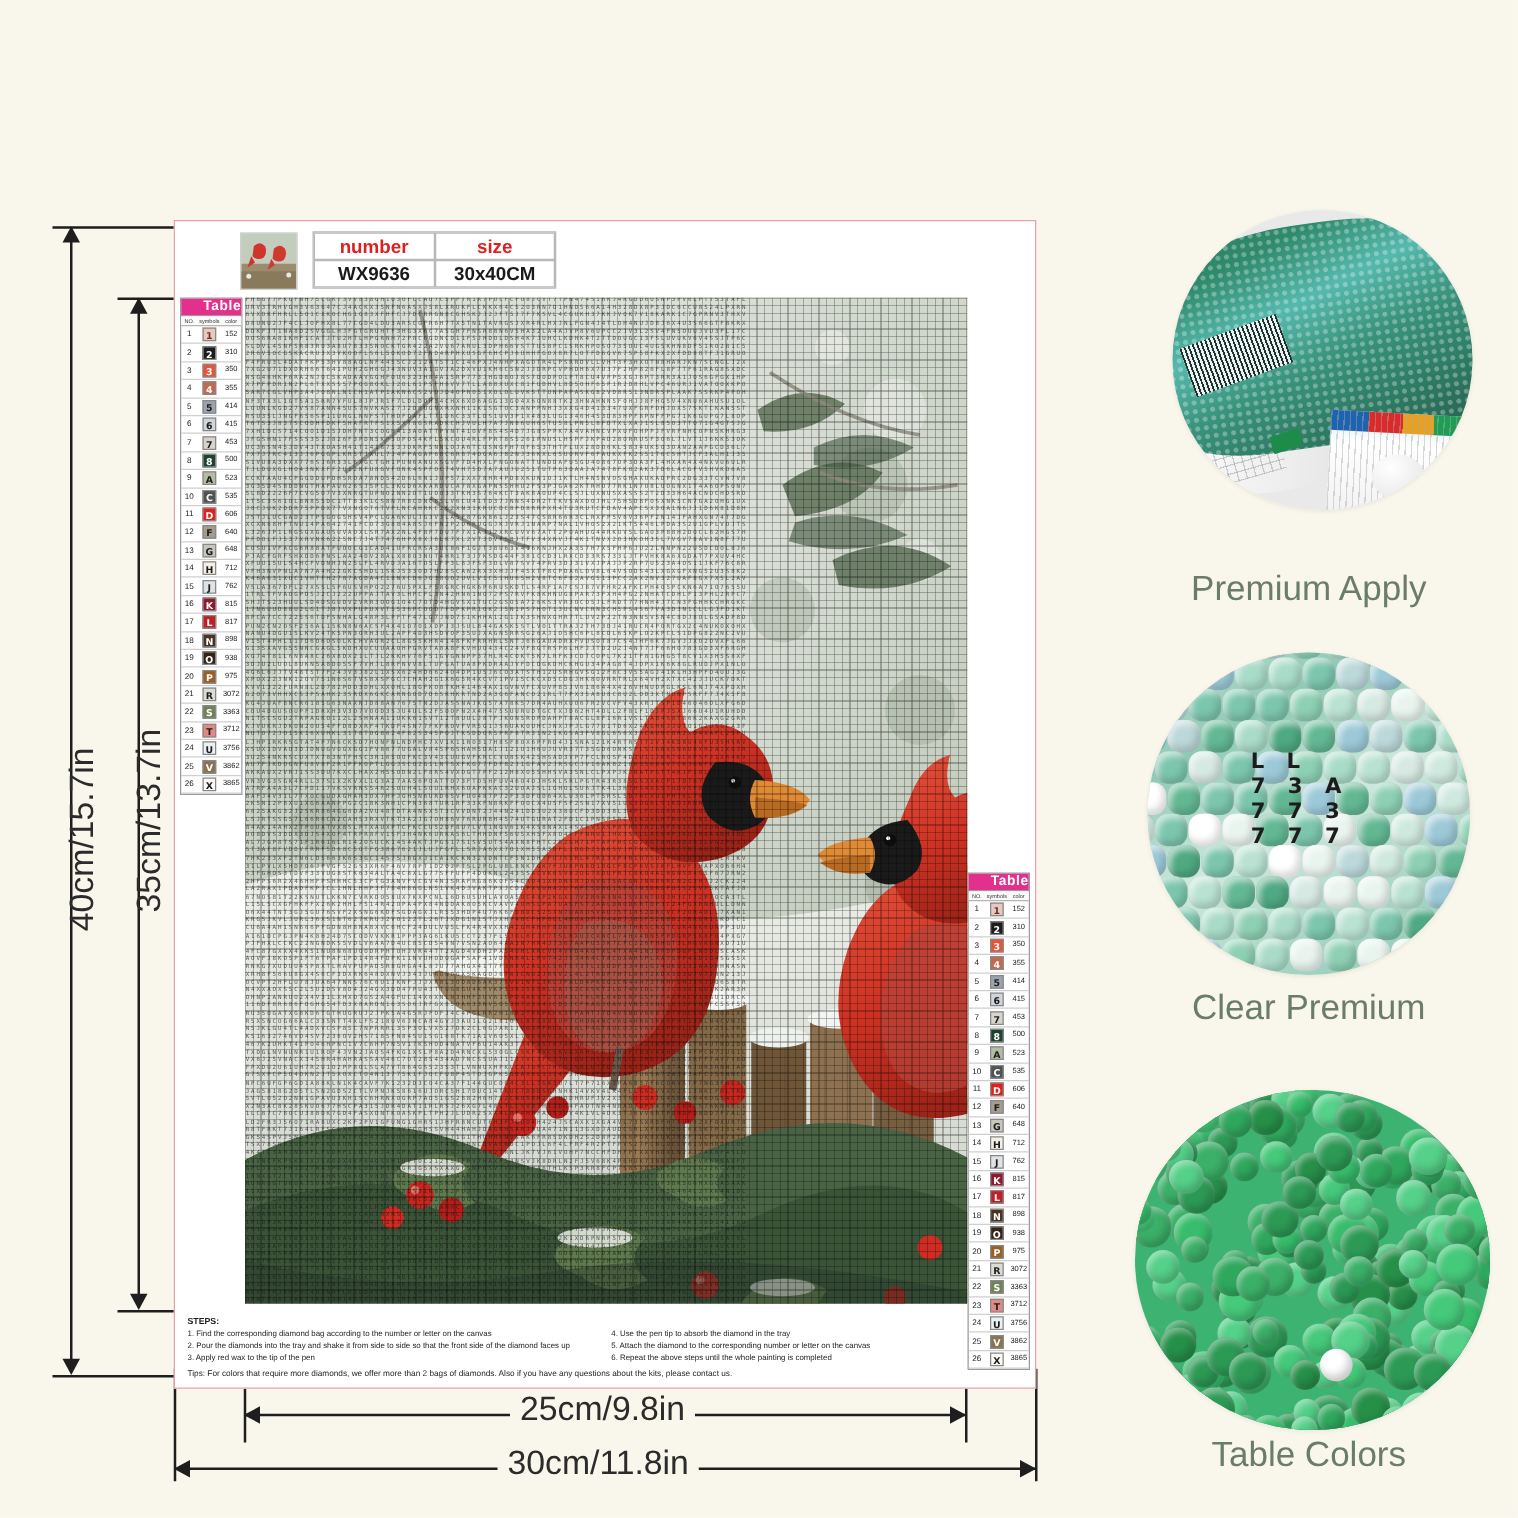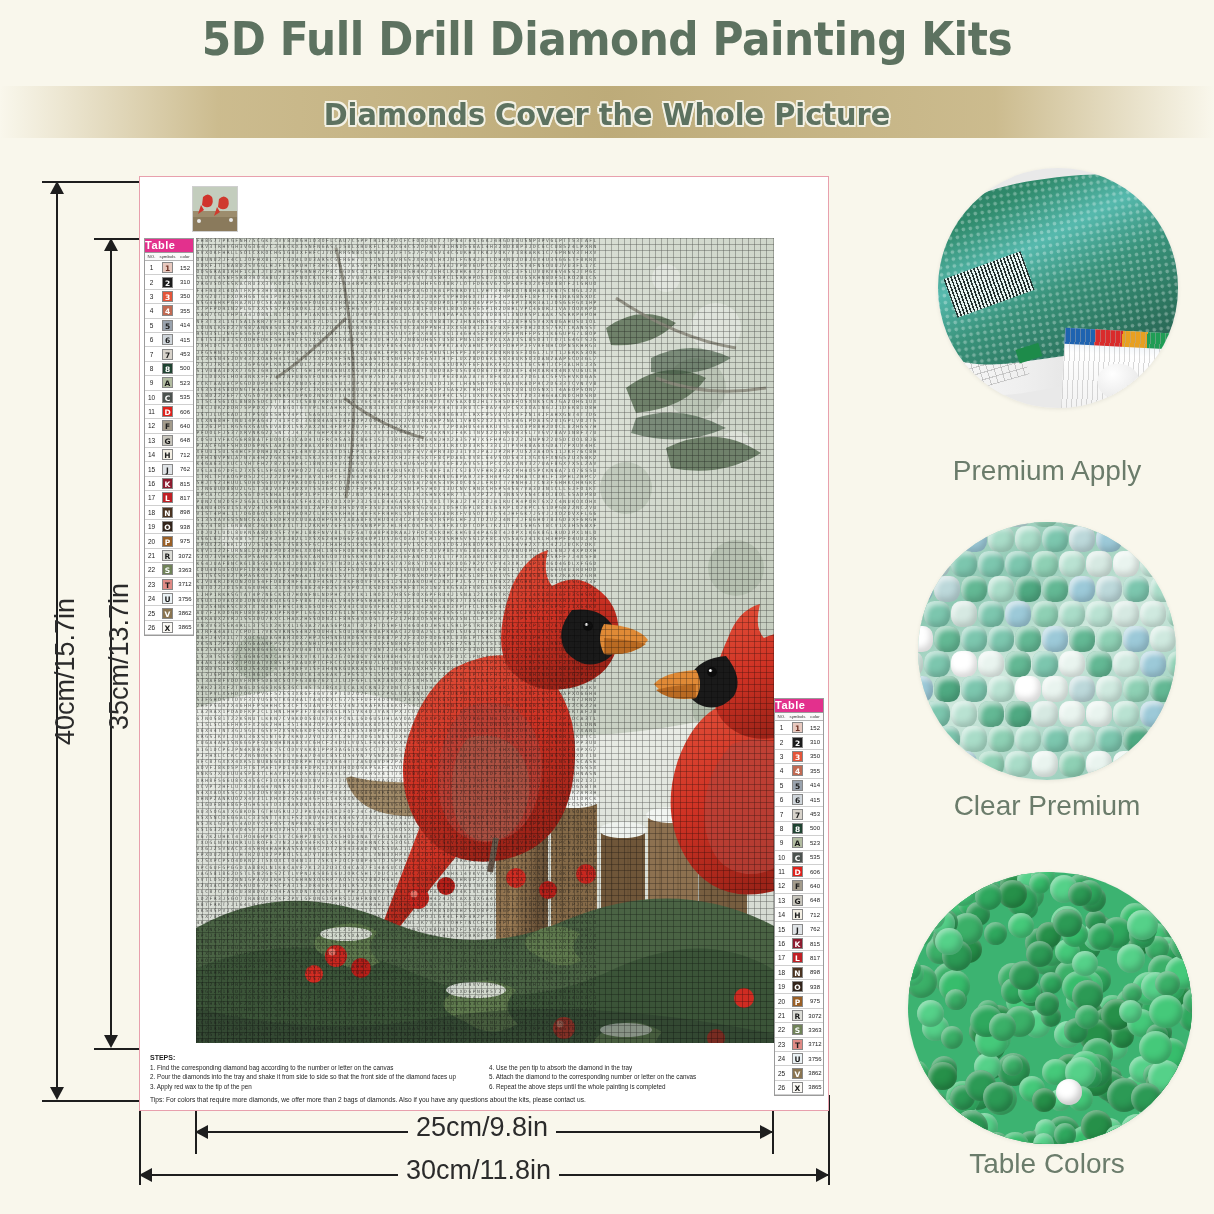--- a/index.html
+++ b/index.html
@@ -81,21 +81,21 @@
   }
   .spec-h{color:#e02020;font-weight:bold;font-size:16px;}
   .spec-v{color:#1a1a1a;font-weight:bold;font-size:13px;}
 
   
   .ctable{position:absolute;width:50px;background:#fff;
     border:1px solid #9b9b9b;box-sizing:border-box;}
   .ctable.left{left:4px;top:61px;}
   .ctable.right{right:4px;top:521px;}
   .ct-head{
-    background:#e3308d;color:#ffffff;font-weight:bold;text-align:left;
+    background:#e3308d;color:#ffffff;font-weight:bold;text-align:right;
     font-size:11px;letter-spacing:0.5px;line-height:13px;
     border-bottom:1px solid #9b9b9b;
   }
   .ct-colhead{
     display:grid;grid-template-columns:13px 19px 1fr;
     font-size:4.4px;color:#333;text-align:center;line-height:7px;
     border-bottom:1px solid #b5b5b5;background:#fafafa;
   }
   .ct-row{
     display:grid;grid-template-columns:13px 19px 1fr;
@@ -222,25 +222,20 @@
   .bc-bg{position:absolute;inset:0;background:#3cb371;}
   .bc-beads{position:absolute;inset:-4%;}
   .bc-beads span{position:absolute;border-radius:50%;
     box-shadow:inset -3px -4px 7px rgba(0,0,0,0.22), inset 2px 3px 5px rgba(255,255,255,0.45);}
 </style>
 </head>
 <body>
 
 <div class="page">
 
-  <div class="header">
-    <div class="goldband"></div>
-    <div class="title">5D Full Drill Diamond Painting Kits</div>
-    <div class="subtitle">Diamonds Cover the Whole Picture</div>
-  </div>
 
   <div>
     <div class="tick-h" style="left:42px;top:181px;width:100px;"></div>
     <div class="tick-h" style="left:42px;top:1100px;width:100px;"></div>
     <div class="arrow-line-v" style="left:56px;top:183px;height:915px;"></div>
     <div class="ah-up" style="left:50px;top:181px;"></div>
     <div class="ah-dn" style="left:50px;top:1087px;"></div>
     <div class="dimlabel vdim" style="left:50px;top:745px;">40cm/15.7in</div>
   </div>
 
@@ -280,20 +275,26 @@
         <path d="M10 10 q5-5 9 0 q2 5-1 9 q-5 3-9-1 z" fill="#d0342c"></path>
         <path d="M8 18 l-3 9 l6-4 z" fill="#d0342c"></path>
         <path d="M26 12 q5-5 9 0 q2 5-1 9 q-5 3-9-1 z" fill="#cf3a2e"></path>
         <path d="M24 20 l-3 9 l6-4 z" fill="#cf3a2e"></path>
         <rect y="30" width="44" height="14" fill="#8a7a5c"></rect>
         <circle cx="6" cy="34" r="2" fill="#e8e8e8"></circle>
         <circle cx="38" cy="33" r="2" fill="#e8e8e8"></circle>
       </svg>
     </div>
 
+    <div class="specgrid">
+      <div class="spec-h">number</div>
+      <div class="spec-h">size</div>
+      <div class="spec-v">WX9636</div>
+      <div class="spec-v">30x40CM</div>
+    </div>
 
     <div class="ctable left">
       <div class="ct-head">Table</div>
       <div class="ct-colhead">
         <div>NO.</div>
         <div>symbols</div>
         <div>color</div>
       </div>
       <div class="ct-body">
           <div class="ct-row">
@@ -1039,20 +1040,26 @@
           <span style="left: 48px; top: 244px; background: rgb(156, 201, 216);"></span>
           <span style="left: 75px; top: 244px; background: rgb(142, 208, 180);"></span>
           <span style="left: 102px; top: 244px; background: rgb(169, 220, 200);"></span>
           <span style="left: 129px; top: 244px; background: rgb(233, 244, 239);"></span>
           <span style="left: 156px; top: 244px; background: rgb(142, 208, 180);"></span>
           <span style="left: 183px; top: 244px; background: rgb(233, 244, 239);"></span>
           <span style="left: 210px; top: 244px; background: rgb(233, 244, 239);"></span>
           <span style="left: 237px; top: 244px; background: rgb(255, 255, 255);"></span>
           <span style="left: 264px; top: 244px; background: rgb(79, 169, 130);"></span>
         </div>
+      <div class="cs-syms">
+        <div>L L</div>
+        <div>7 3 A</div>
+        <div>7 7 3</div>
+        <div>7 7 7</div>
+      </div>
     </div>
     <div class="fcap" style="left:880px;top:790px;">Clear Premium</div>
   </div>
 
   <div class="feature">
     <div class="circle" style="left:908px;top:872px;width:284px;height:272px;">
       <div class="bc-bg"></div>
       <div class="bc-beads">
           <span style="width: 27.5052px; height: 27.5052px; left: 33.629%; top: 3.19851%; background: rgb(38, 144, 73);"></span>
           <span style="width: 26.4808px; height: 26.4808px; left: 36.8179%; top: 37.3596%; background: rgb(38, 144, 73);"></span>

